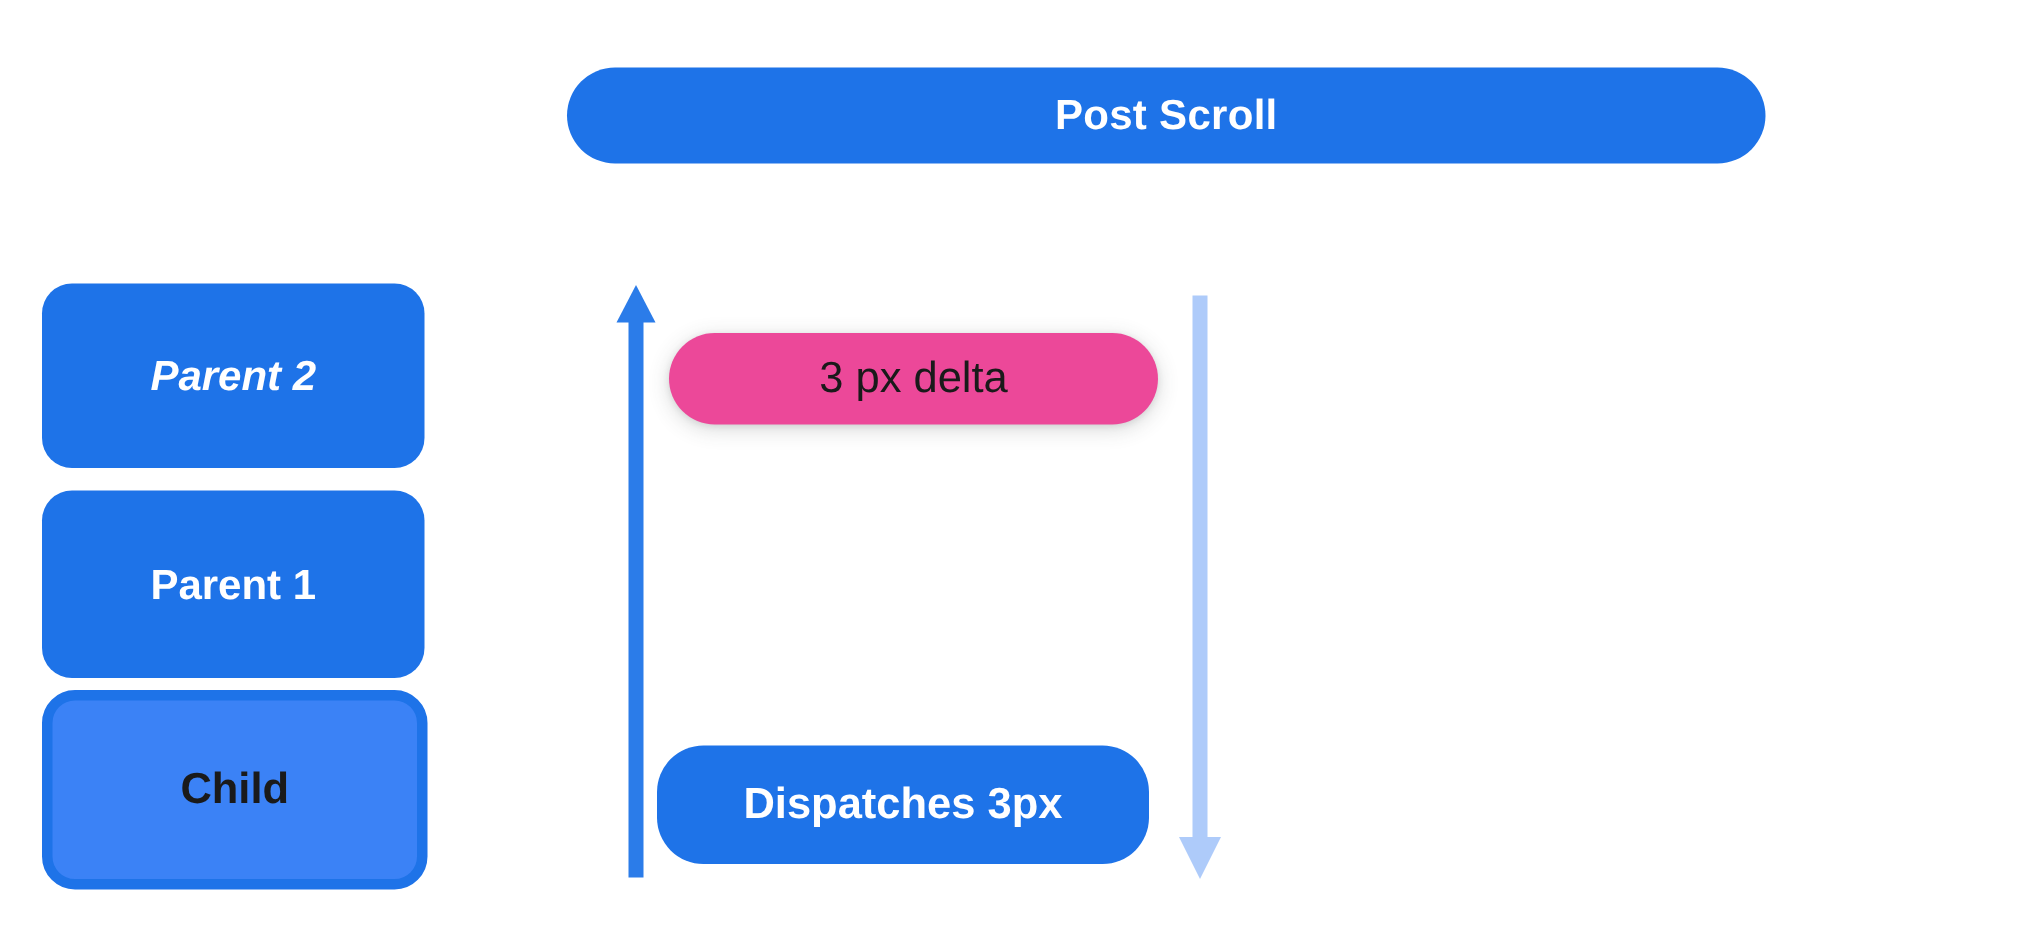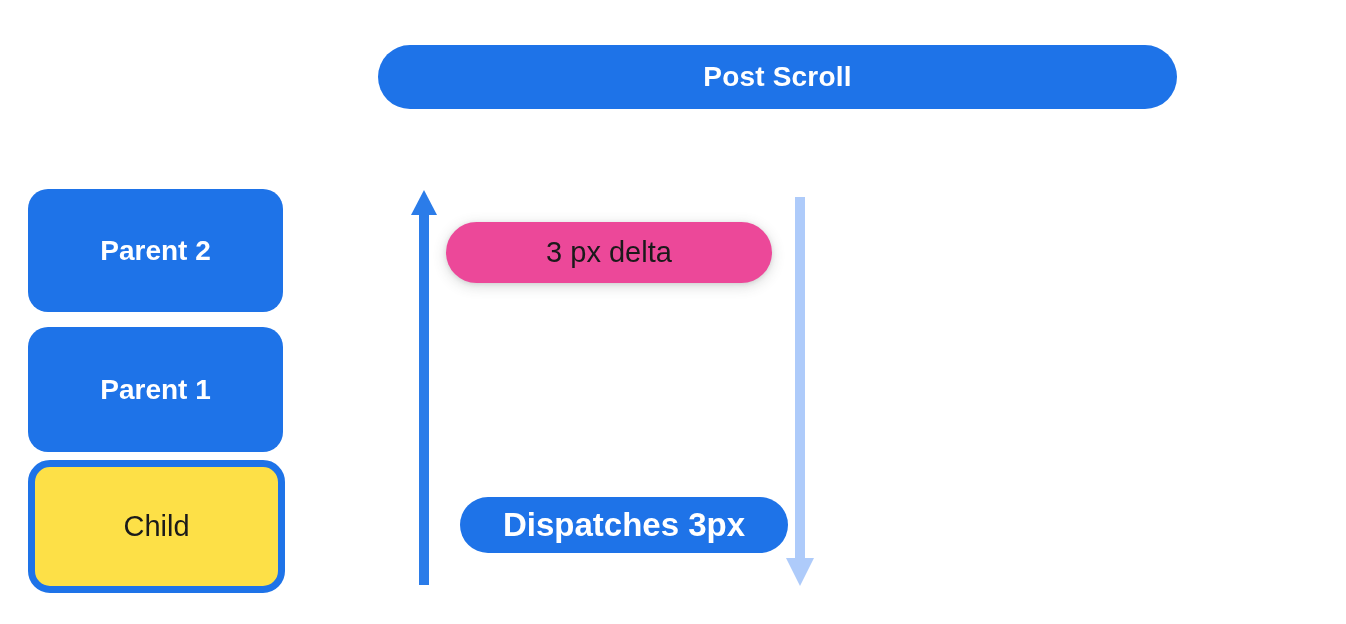--- a/index.html
+++ b/index.html
@@ -19,36 +19,36 @@
   }
   .blue-fill{background:#1e73e8;color:#ffffff;font-weight:700;}
   .post-scroll{
     left:378px;top:45px;width:799px;height:64px;
     border-radius:32px;font-size:28px;letter-spacing:.2px;
   }
   .parent-box{
     left:28px;width:255px;height:123px;
     border-radius:20px;font-size:28px;
   }
-  .parent-2{top:189px;}
+  .parent-2{top:189px;font-style:italic;}
   .parent-1{top:327px;height:125px;text-align:right;}
   .child-box{
     left:28px;top:460px;width:257px;height:133px;
-    background:#fde047;border:7px solid #1e73e8;border-radius:22px;
-    color:#1a1a1a;font-weight:400;font-size:29px;
+    background:#3b82f6;border:7px solid #1e73e8;border-radius:22px;
+    color:#1a1a1a;font-weight:700;font-size:29px;
   }
   .delta-pill{
     left:446px;top:222px;width:326px;height:61px;
     background:#ec4899;border-radius:30.5px;
     color:#1a1a1a;font-weight:500;font-size:29px;
     box-shadow:0 3px 14px rgba(60,64,67,0.20), 0 1px 4px rgba(60,64,67,0.12);
   }
   .dispatch-pill{
-    left:460px;top:497px;width:328px;height:56px;
-    border-radius:31px;font-size:33px;
+    left:438px;top:497px;width:328px;height:79px;
+    border-radius:31px;font-size:29px;
   }
   
   .arrow-shaft{position:absolute;}
   .up-shaft{
     left:419px;top:212px;width:10px;height:373px;
     background:#2b7ce9;
   }
   .up-head{
     position:absolute;left:411px;top:190px;
     width:0;height:0;

